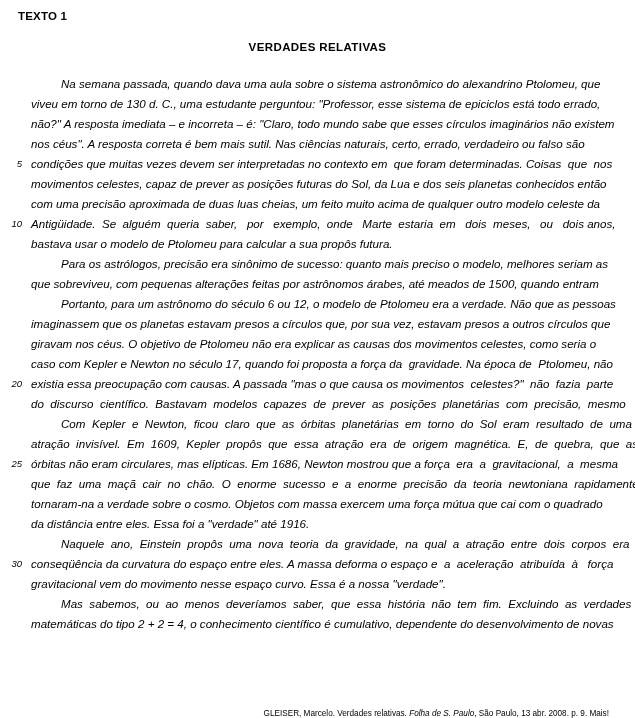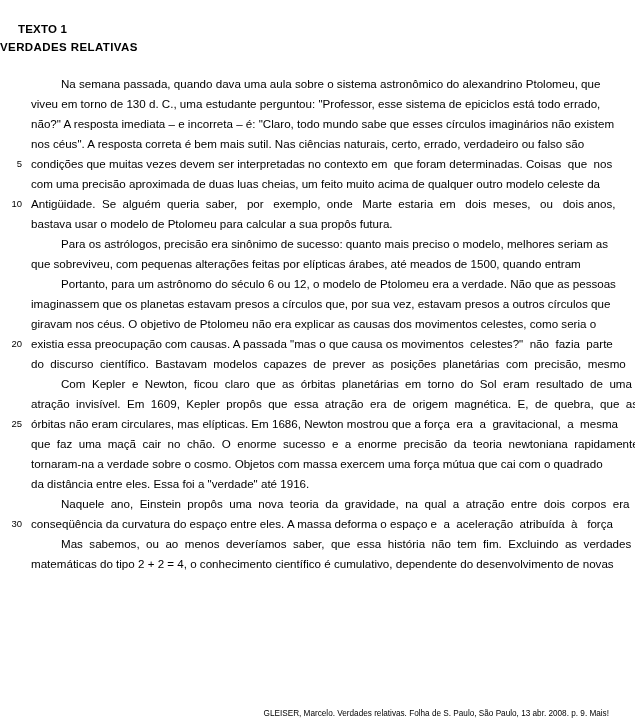--- a/index.html
+++ b/index.html
@@ -16,46 +16,48 @@
   }
   .page {
     position: relative;
     width: 635px;
     height: 718px;
     box-sizing: border-box;
   }
   .texto-label {
     position: absolute;
     left: 18px;
-    top: 23px;
+    top: 10px;
     font-size: 11.5px;
     font-weight: bold;
     letter-spacing: 0.2px;
   }
   .doc-title {
     position: absolute;
     left: 0;
     right: 0;
     top: 41px;
+    text-align: center;
     font-size: 11.5px;
     font-weight: bold;
     letter-spacing: 0.4px;
   }
   .body-block {
     position: absolute;
     left: 0;
     right: 0;
     top: 74px;
   }
   .line {
     position: relative;
     height: 20px;
     line-height: 20px;
     font-size: 11.6px;
     white-space: pre;
+    font-style: italic;
   }
   .line-num {
     position: absolute;
     left: 8px;
     top: 0;
     width: 14px;
     text-align: right;
     font-size: 9.5px;
     line-height: 20px;
     color: #000000;
@@ -74,55 +76,59 @@
     position: absolute;
     left: 0;
     right: 26px;
     top: 697px;
     text-align: right;
     font-size: 8.2px;
     line-height: 11px;
     white-space: pre;
   }
   .source .ital {
+    font-style: italic;
   }
 </style>
 </head>
 <body>
 
 <div class="page">
 
   <div class="texto-label">TEXTO 1</div>
 
   <div class="doc-title">VERDADES RELATIVAS</div>
 
   <div class="body-block" id="body-block">
       <div class="line"><span class="line-num"></span><span class="line-text indent">Na semana passada, quando dava uma aula sobre o sistema astronômico do alexandrino Ptolomeu, que</span></div>
       <div class="line"><span class="line-num"></span><span class="line-text">viveu em torno de 130 d. C., uma estudante perguntou: "Professor, esse sistema de epiciclos está todo errado,</span></div>
       <div class="line"><span class="line-num"></span><span class="line-text">não?" A resposta imediata – e incorreta – é: "Claro, todo mundo sabe que esses círculos imaginários não existem</span></div>
       <div class="line"><span class="line-num"></span><span class="line-text">nos céus". A resposta correta é bem mais sutil. Nas ciências naturais, certo, errado, verdadeiro ou falso são</span></div>
       <div class="line"><span class="line-num">5</span><span class="line-text">condições que muitas vezes devem ser interpretadas no contexto em  que foram determinadas. Coisas  que  nos</span></div>
+      <div class="line"><span class="line-num"></span><span class="line-text">movimentos celestes, capaz de prever as posições futuras do Sol, da Lua e dos seis planetas conhecidos então</span></div>
       <div class="line"><span class="line-num"></span><span class="line-text">com uma precisão aproximada de duas luas cheias, um feito muito acima de qualquer outro modelo celeste da</span></div>
       <div class="line"><span class="line-num">10</span><span class="line-text">Antigüidade.  Se  alguém  queria  saber,   por   exemplo,  onde   Marte  estaria  em   dois  meses,   ou   dois anos,</span></div>
       <div class="line"><span class="line-num"></span><span class="line-text">bastava usar o modelo de Ptolomeu para calcular a sua propôs futura.</span></div>
       <div class="line"><span class="line-num"></span><span class="line-text indent">Para os astrólogos, precisão era sinônimo de sucesso: quanto mais preciso o modelo, melhores seriam as</span></div>
-      <div class="line"><span class="line-num"></span><span class="line-text">que sobreviveu, com pequenas alterações feitas por elípticas árabes, até meados de 1500, quando entram</span></div>
+      <div class="line"><span class="line-num"></span><span class="line-text">que sobreviveu, com pequenas alterações feitas por astrônomos árabes, até meados de 1500, quando entram</span></div>
       <div class="line"><span class="line-num"></span><span class="line-text indent">Portanto, para um astrônomo do século 6 ou 12, o modelo de Ptolomeu era a verdade. Não que as pessoas</span></div>
       <div class="line"><span class="line-num"></span><span class="line-text">imaginassem que os planetas estavam presos a círculos que, por sua vez, estavam presos a outros círculos que</span></div>
       <div class="line"><span class="line-num"></span><span class="line-text">giravam nos céus. O objetivo de Ptolomeu não era explicar as causas dos movimentos celestes, como seria o</span></div>
+      <div class="line"><span class="line-num"></span><span class="line-text">caso com Kepler e Newton no século 17, quando foi proposta a força da  gravidade. Na época de  Ptolomeu, não</span></div>
       <div class="line"><span class="line-num">20</span><span class="line-text">existia essa preocupação com causas. A passada "mas o que causa os movimentos  celestes?"  não  fazia  parte</span></div>
       <div class="line"><span class="line-num"></span><span class="line-text">do  discurso  científico.  Bastavam  modelos  capazes  de  prever  as  posições  planetárias  com  precisão,  mesmo</span></div>
       <div class="line"><span class="line-num"></span><span class="line-text indent">Com  Kepler  e  Newton,  ficou  claro  que  as  órbitas  planetárias  em  torno  do  Sol  eram  resultado  de  uma</span></div>
       <div class="line"><span class="line-num"></span><span class="line-text">atração  invisível.  Em  1609,  Kepler  propôs  que  essa  atração  era  de  origem  magnética.  E,  de  quebra,  que  as</span></div>
       <div class="line"><span class="line-num">25</span><span class="line-text">órbitas não eram circulares, mas elípticas. Em 1686, Newton mostrou que a força  era  a  gravitacional,  a  mesma</span></div>
       <div class="line"><span class="line-num"></span><span class="line-text">que  faz  uma  maçã  cair  no  chão.  O  enorme  sucesso  e  a  enorme  precisão  da  teoria  newtoniana  rapidamente</span></div>
       <div class="line"><span class="line-num"></span><span class="line-text">tornaram-na a verdade sobre o cosmo. Objetos com massa exercem uma força mútua que cai com o quadrado</span></div>
       <div class="line"><span class="line-num"></span><span class="line-text">da distância entre eles. Essa foi a "verdade" até 1916.</span></div>
       <div class="line"><span class="line-num"></span><span class="line-text indent">Naquele  ano,  Einstein  propôs  uma  nova  teoria  da  gravidade,  na  qual  a  atração  entre  dois  corpos  era</span></div>
       <div class="line"><span class="line-num">30</span><span class="line-text">conseqüência da curvatura do espaço entre eles. A massa deforma o espaço e  a  aceleração  atribuída  à   força</span></div>
+      <div class="line"><span class="line-num"></span><span class="line-text">gravitacional vem do movimento nesse espaço curvo. Essa é a nossa "verdade".</span></div>
       <div class="line"><span class="line-num"></span><span class="line-text indent">Mas  sabemos,  ou  ao  menos  deveríamos  saber,  que  essa  história  não  tem  fim.  Excluindo  as  verdades</span></div>
       <div class="line"><span class="line-num"></span><span class="line-text">matemáticas do tipo 2 + 2 = 4, o conhecimento científico é cumulativo, dependente do desenvolvimento de novas</span></div>
     </div>
 
   <div class="source">
     <span>GLEISER, Marcelo. Verdades relativas. </span><span class="ital">Folha de S. Paulo</span><span>, São Paulo, 13 abr. 2008. p. 9. Mais!</span>
   </div>
 
 </div>
 

